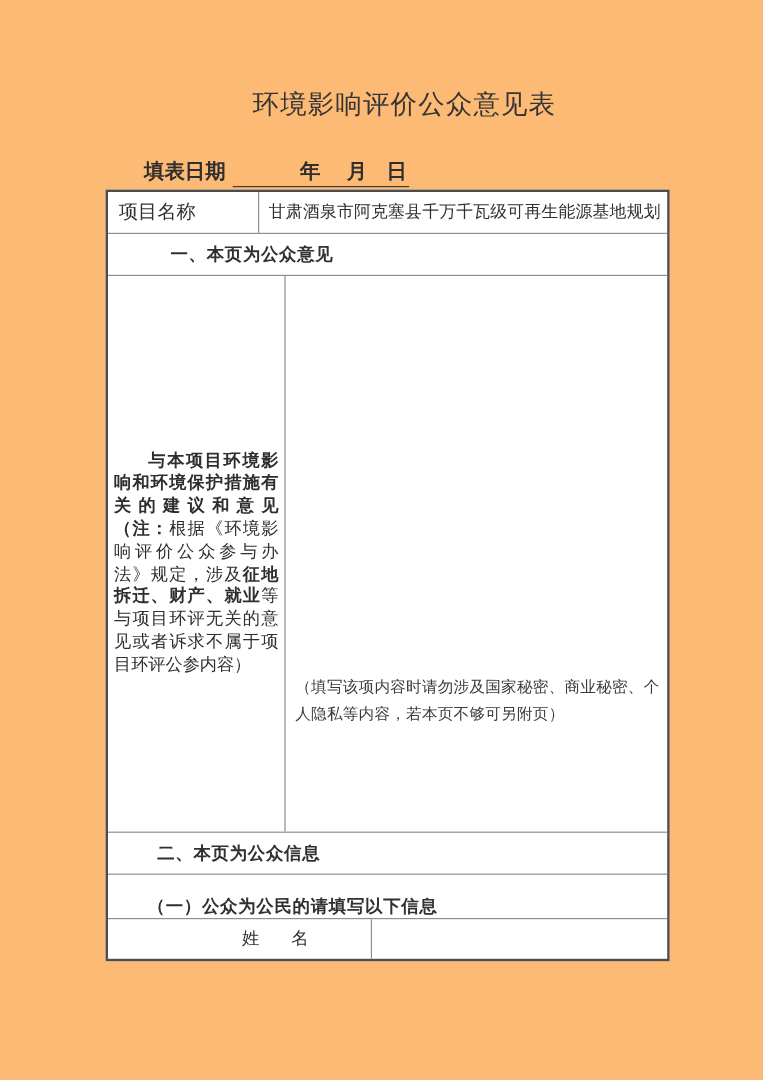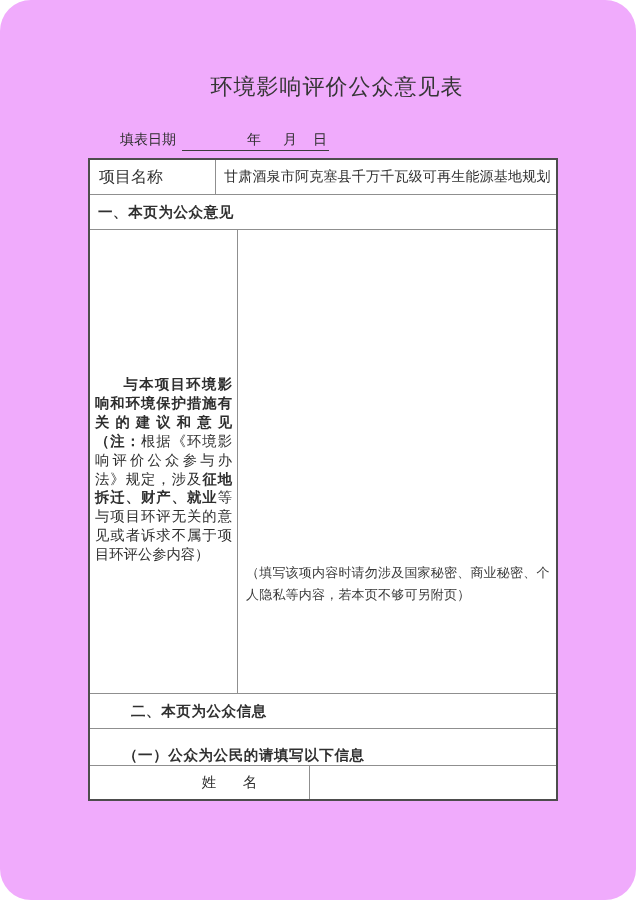--- a/index.html
+++ b/index.html
@@ -1,25 +1,24 @@
 <!DOCTYPE html>
 <html><head>
 <meta charset="utf-8">
 <style>
   * { margin: 0; padding: 0; box-sizing: border-box; }
   html, body { background: #ffffff; }
   .sheet {
     position: relative;
     width: 636px;
     height: 900px;
-    background: #f0abfc;
+    background: #fdba74;
     font-family: "Liberation Serif", "DejaVu Serif", serif;
     color: #303030;
     overflow: hidden;
-    border-radius: 31px;
   }
 
   
   .doc-title {
     position: absolute;
     top: 72px;
     left: 0;
     width: 100%;
     text-align: center;
     font-size: 22px;
@@ -27,22 +26,22 @@
     padding-left: 38px; 
     color: #353535;
     white-space: nowrap;
   }
 
   
   .date-row {
     position: absolute;
     top: 131px;
     left: 120px;
-    font-size: 14px;
-    font-weight: normal;
+    font-size: 17px;
+    font-weight: bold;
     color: #2e2e2e;
     white-space: nowrap;
   }
   .date-label { margin-right: 6px; }
   .date-blank {
     display: inline-block;
     width: 147px;
     border-bottom: 1.5px solid #3c3c3c;
     text-align: right;
     padding-right: 2px;
@@ -59,21 +58,21 @@
     width: 470px;
     height: 643px;
     border: 2px solid #4d4d4d;
     display: flex;
     flex-direction: column;
     background: #ffffff;
   }
   .t-row { display: flex; border-bottom: 1px solid #8f8f8f; }
   .t-row:last-child { border-bottom: none; }
   .r1 { height: 35px; }
-  .r2 { height: 35px; }
+  .r2 { height: 35px; padding-left: 44px; }
   .r3 { height: 464px; }
   .r4 { height: 35px; padding-left: 33px; }
   .r5 { height: 37px; align-items: flex-end; }
   .r6 { flex: 1; justify-content: space-between; }
 
   .cell { display: flex; align-items: center; }
   .v-div { border-right: 1px solid #8f8f8f; }
 
   .c-label {
     width: 126px;

